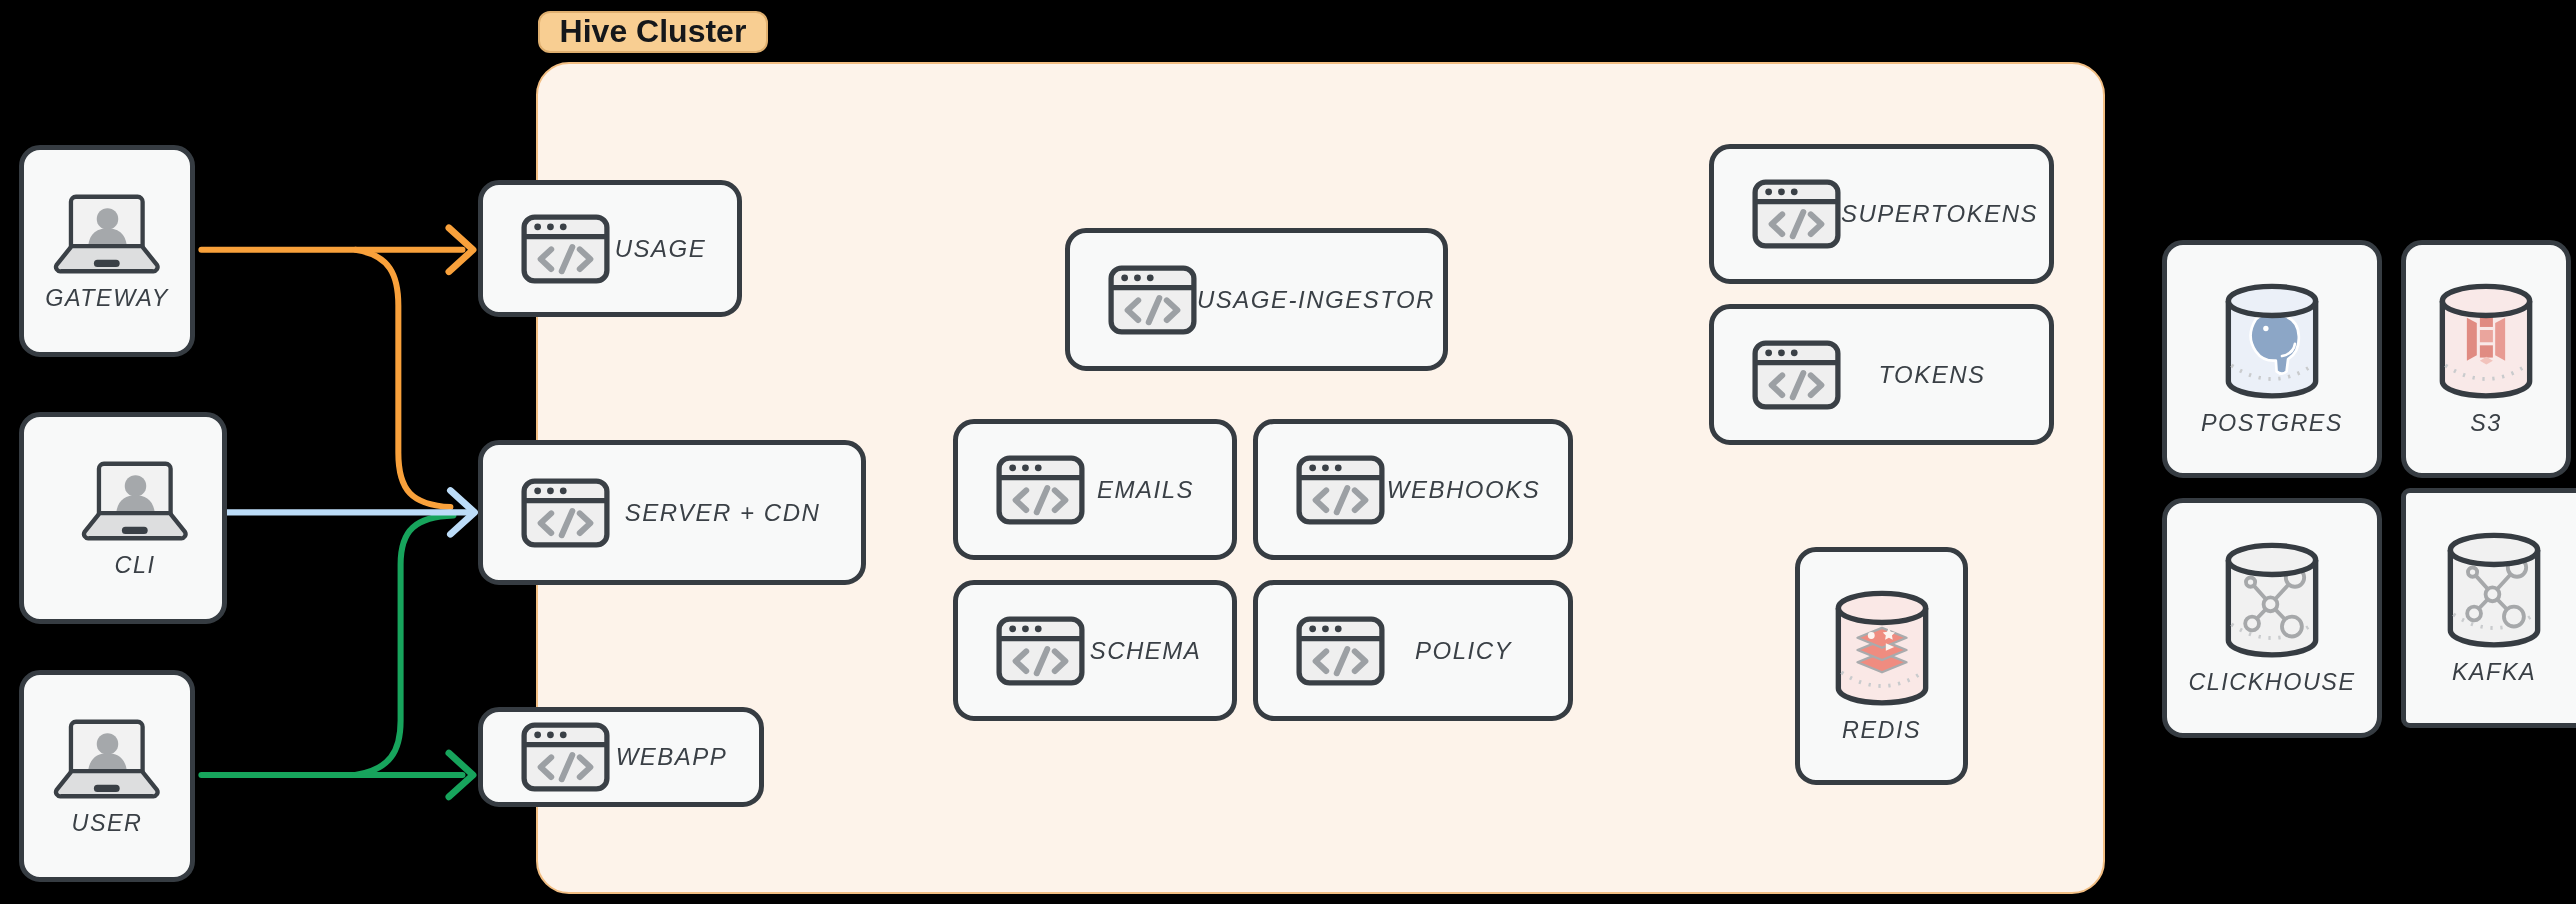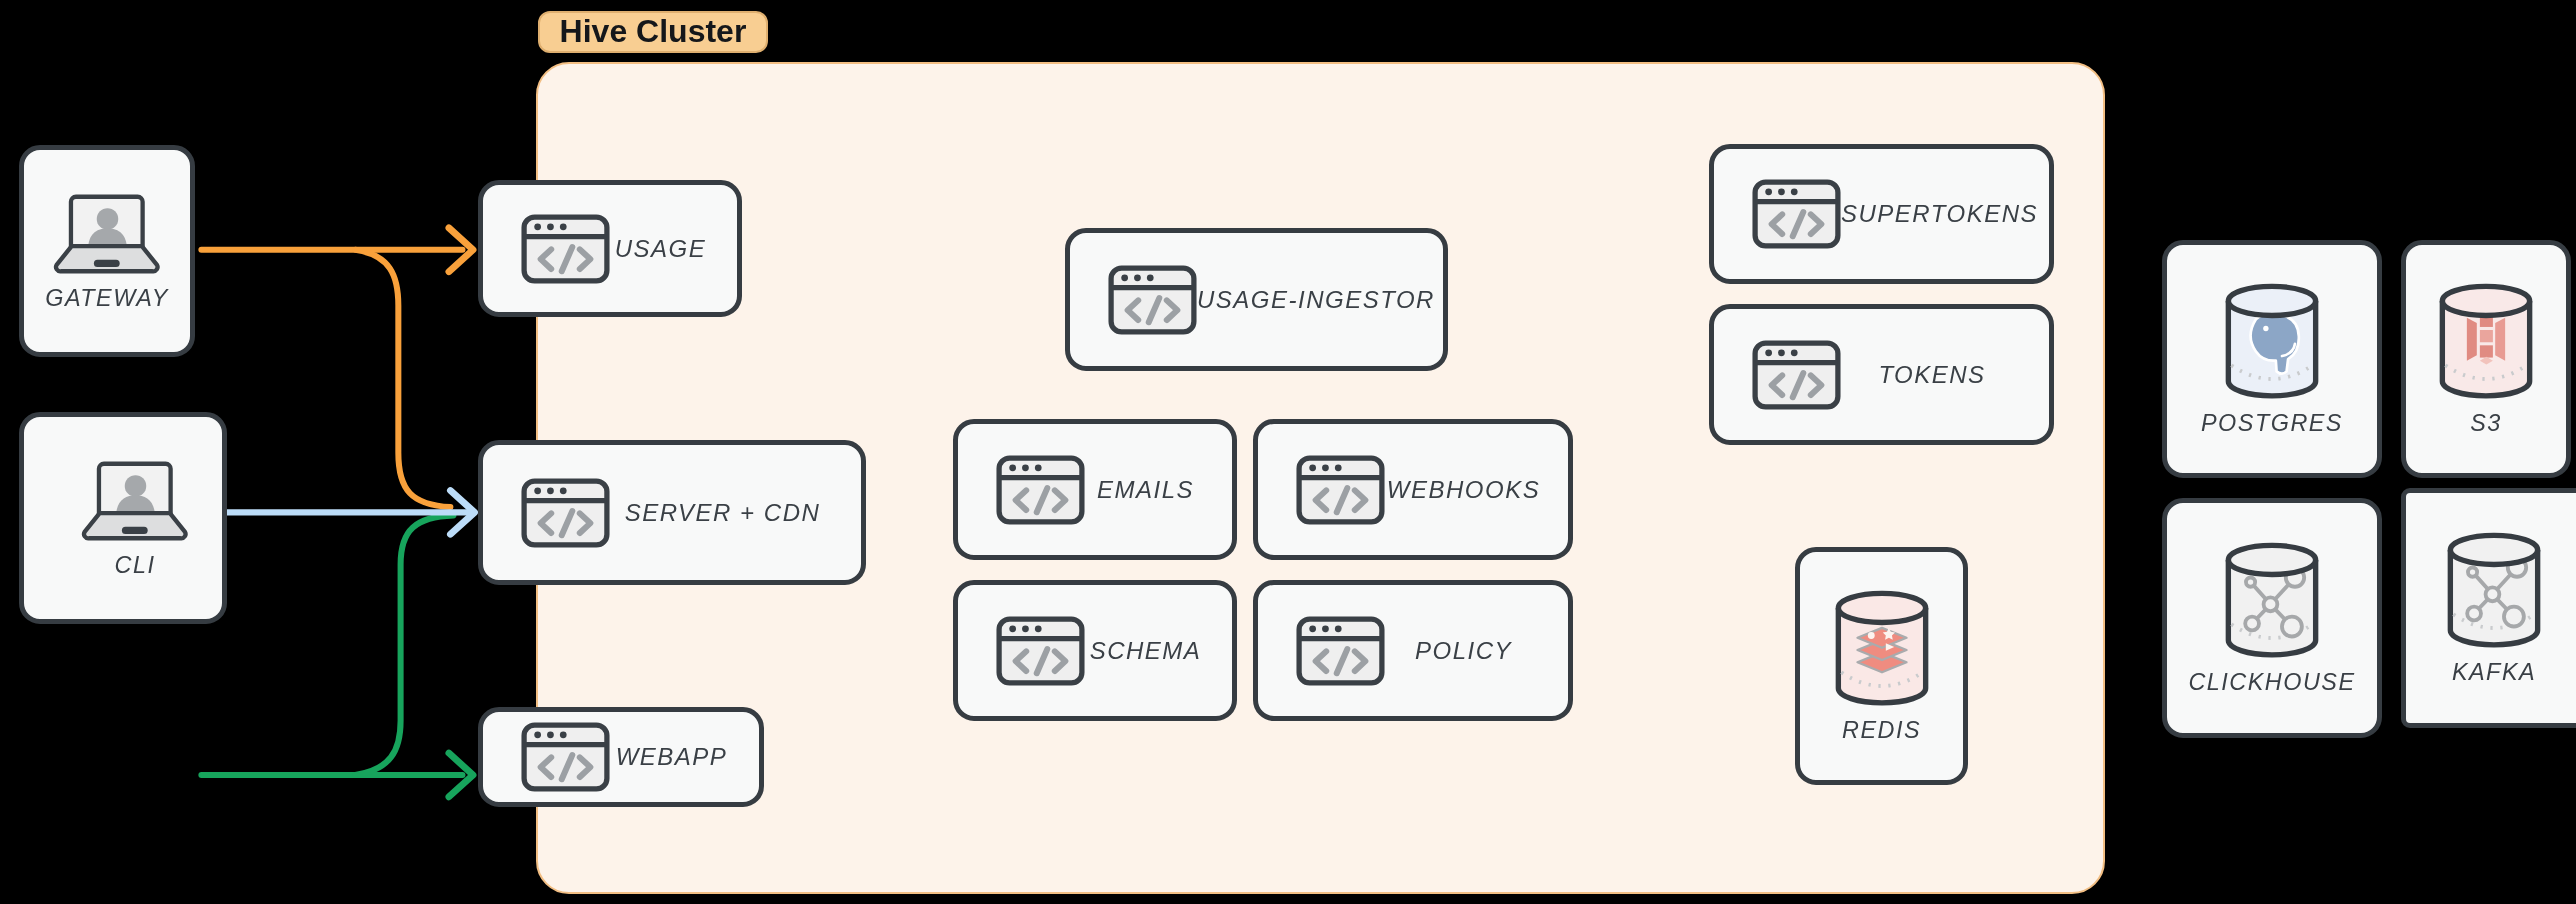--- a/index.html
+++ b/index.html
@@ -67,20 +67,33 @@
         <circle cx="80" cy="39" r="15" fill="#A5A8AB"></circle>
         <path d="M53 77 c2-19 14-25 27-25 c13 0 25 6 27 25 z" fill="#A5A8AB"></path>
         <line x1="31" y1="77" x2="127" y2="77" stroke="#A5A8AB" stroke-width="3" stroke-dasharray="5 5"></line>
         <path d="M30 77 L128 77 L149 103 a6 6 0 0 1 -6 9 L15 112 a6 6 0 0 1 -6 -9 z" fill="#DDDEDF" stroke="#3A4046" stroke-width="6" stroke-linejoin="round"></path>
         <rect x="61" y="96" width="36" height="10" rx="5" fill="#3A4046"></rect>
       </svg>
     </span>
     <span class="nlabel">CLI</span>
   </div>
 
+  <div class="card v" style="left:19px;top:670px;width:176px;height:212px;">
+    <span>
+      <svg width="115" height="86" viewBox="0 0 160 120">
+        <path d="M36 8 h86 a7 7 0 0 1 7 7 v62 h-100 v-62 a7 7 0 0 1 7 -7 z" fill="#F2F2F2" stroke="#3A4046" stroke-width="6"></path>
+        <circle cx="80" cy="39" r="15" fill="#A5A8AB"></circle>
+        <path d="M53 77 c2-19 14-25 27-25 c13 0 25 6 27 25 z" fill="#A5A8AB"></path>
+        <line x1="31" y1="77" x2="127" y2="77" stroke="#A5A8AB" stroke-width="3" stroke-dasharray="5 5"></line>
+        <path d="M30 77 L128 77 L149 103 a6 6 0 0 1 -6 9 L15 112 a6 6 0 0 1 -6 -9 z" fill="#DDDEDF" stroke="#3A4046" stroke-width="6" stroke-linejoin="round"></path>
+        <rect x="61" y="96" width="36" height="10" rx="5" fill="#3A4046"></rect>
+      </svg>
+    </span>
+    <span class="nlabel">USER</span>
+  </div>
 
   <div class="card h" style="left:478px;top:180px;width:264px;height:137px;">
     <span>
       <svg width="89" height="70" viewBox="0 0 118 93">
         <rect x="4" y="4" width="110" height="85" rx="14" fill="#EFEFEF" stroke="#3A4046" stroke-width="7"></rect>
         <line x1="5" y1="30" x2="113" y2="30" stroke="#3A4046" stroke-width="7"></line>
         <circle cx="22" cy="17" r="4.5" fill="#3A4046"></circle>
           <circle cx="39" cy="17" r="4.5" fill="#3A4046"></circle>
           <circle cx="56" cy="17" r="4.5" fill="#3A4046"></circle>
         <path d="M40 47 L26 60 L40 73 M54 76 L68 44 M78 47 L92 60 L78 73" stroke="#9CA0A4" stroke-width="8" fill="none" stroke-linecap="round" stroke-linejoin="round"></path>

